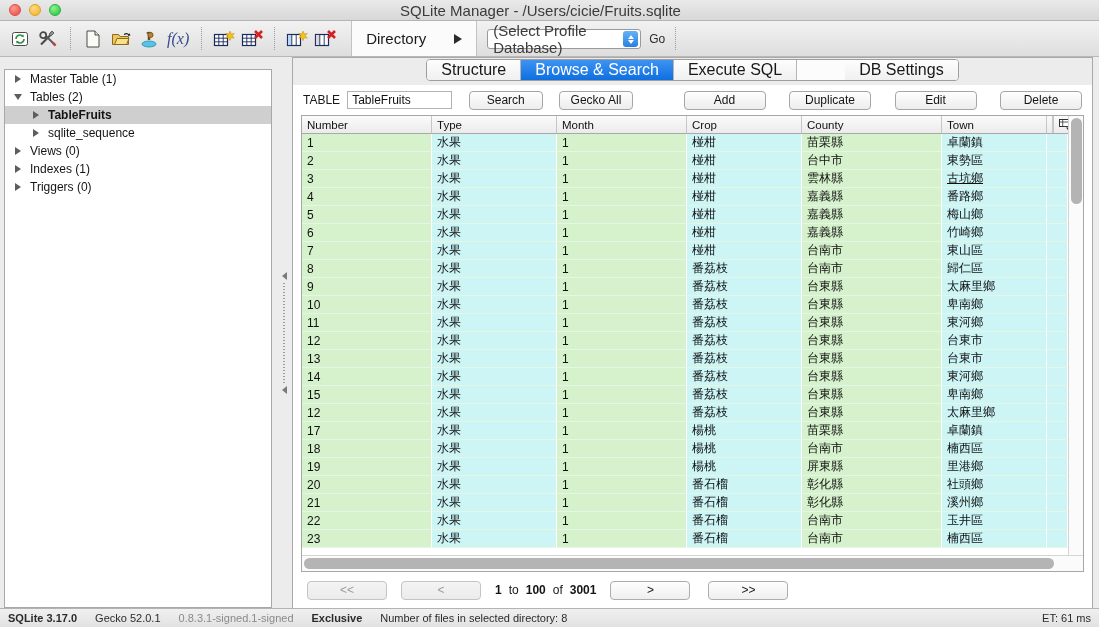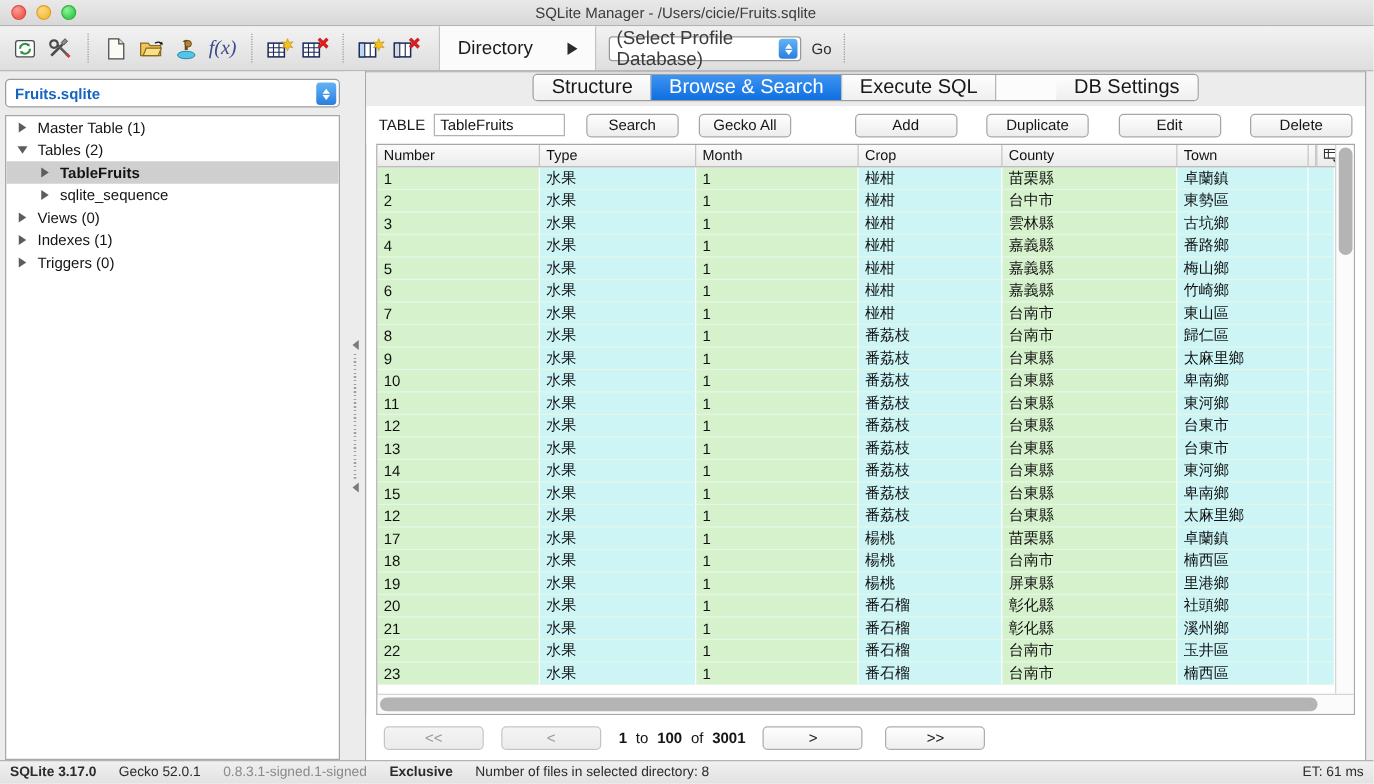--- a/index.html
+++ b/index.html
@@ -45,21 +45,21 @@
     border-radius: 50%;
     box-sizing: border-box;
   }
   .dot.red    { background: radial-gradient(circle at 35% 30%, #ff9b93, #ef5f56 70%); border: 1px solid #d94b42; }
   .dot.yellow { background: radial-gradient(circle at 35% 30%, #ffd983, #f6bd3f 70%); border: 1px solid #dfa024; }
   .dot.green  { background: radial-gradient(circle at 35% 30%, #8ff29a, #3ed14f 70%); border: 1px solid #28b03a; }
   .window-title {
     position: absolute;
     left: 0; right: 18px;
     text-align: center;
-    font-size: 12px;
+    font-size: 15px;
     color: #3b3b3b;
     pointer-events: none;
   }
 
   
   .toolbar {
     height: 35px;
     flex: 0 0 35px;
     background: linear-gradient(to bottom, #f2f2f2, #dedede);
     border-bottom: 1px solid #b8b8b8;
@@ -613,27 +613,20 @@
         </span>
       </div>
       <div class="go-label">Go</div>
     </div>
     <div class="tb-right-sep"></div>
   </div>
 
   <div class="body">
 
     <div class="sidebar">
-      <div class="db-select">
-        <span>Fruits.sqlite</span>
-        <span class="stepper">
-          <span class="car up"></span>
-            <span class="car down"></span>
-        </span>
-      </div>
       <div class="tree">
           <div class="tree-row">
             <span class="tw">
               <span class="tri-r"></span>
             </span>
             <span class="tree-label">Master Table (1)</span>
           </div>
           <div class="tree-row">
             <span class="tw">
               <span class="tri-d"></span>
@@ -747,21 +740,21 @@
                   <div class="gcell c-green" style="width: 140px; flex: 0 0 140px;">台中市</div>
                   <div class="gcell c-cyan" style="width: 105px; flex: 0 0 105px;">東勢區</div>
                   <div class="gcell c-cyan" style="flex: 1 1 auto;"></div>
                 </div>
                 <div class="grow">
                   <div class="gcell c-green" style="width: 130px; flex: 0 0 130px;">3</div>
                   <div class="gcell c-cyan" style="width: 125px; flex: 0 0 125px;">水果</div>
                   <div class="gcell c-green" style="width: 130px; flex: 0 0 130px;">1</div>
                   <div class="gcell c-cyan" style="width: 115px; flex: 0 0 115px;">椪柑</div>
                   <div class="gcell c-green" style="width: 140px; flex: 0 0 140px;">雲林縣</div>
-                  <div class="gcell c-cyan" style="width: 105px; flex: 0 0 105px;">古坑鄉</div>
+                  <div class="gcell c-cyan" style="width: 105px; flex: 0 0 105px; text-decoration: underline;">古坑鄉</div>
                   <div class="gcell c-cyan" style="flex: 1 1 auto;"></div>
                 </div>
                 <div class="grow">
                   <div class="gcell c-green" style="width: 130px; flex: 0 0 130px;">4</div>
                   <div class="gcell c-cyan" style="width: 125px; flex: 0 0 125px;">水果</div>
                   <div class="gcell c-green" style="width: 130px; flex: 0 0 130px;">1</div>
                   <div class="gcell c-cyan" style="width: 115px; flex: 0 0 115px;">椪柑</div>
                   <div class="gcell c-green" style="width: 140px; flex: 0 0 140px;">嘉義縣</div>
                   <div class="gcell c-cyan" style="width: 105px; flex: 0 0 105px;">番路鄉</div>
                   <div class="gcell c-cyan" style="flex: 1 1 auto;"></div>

